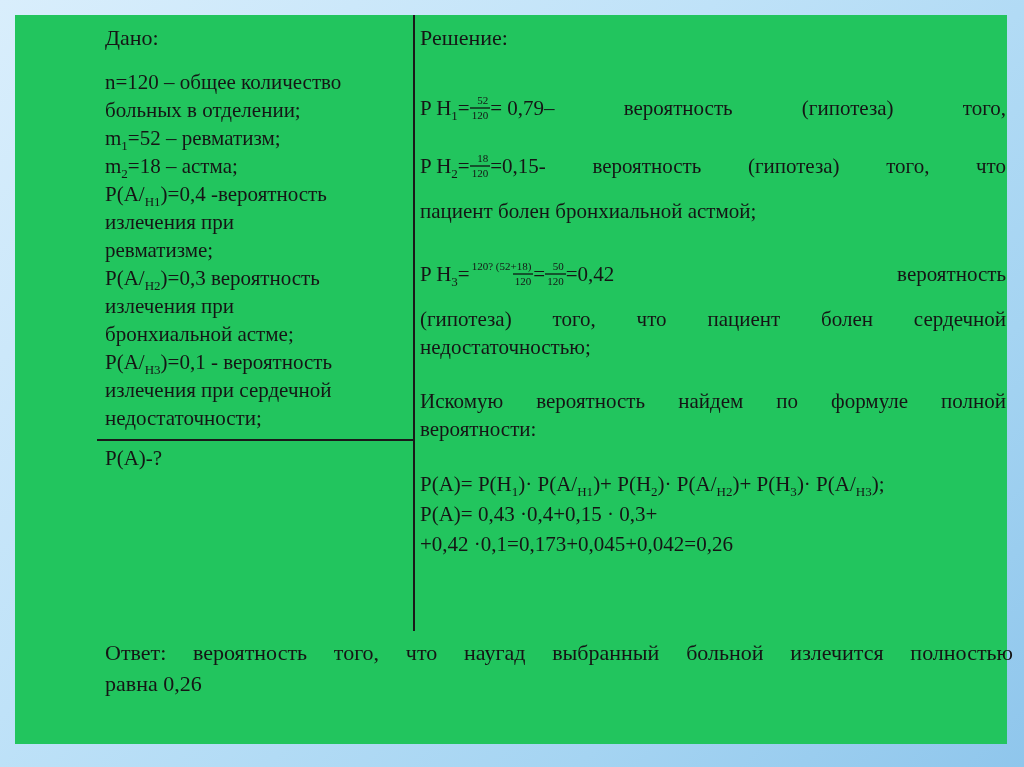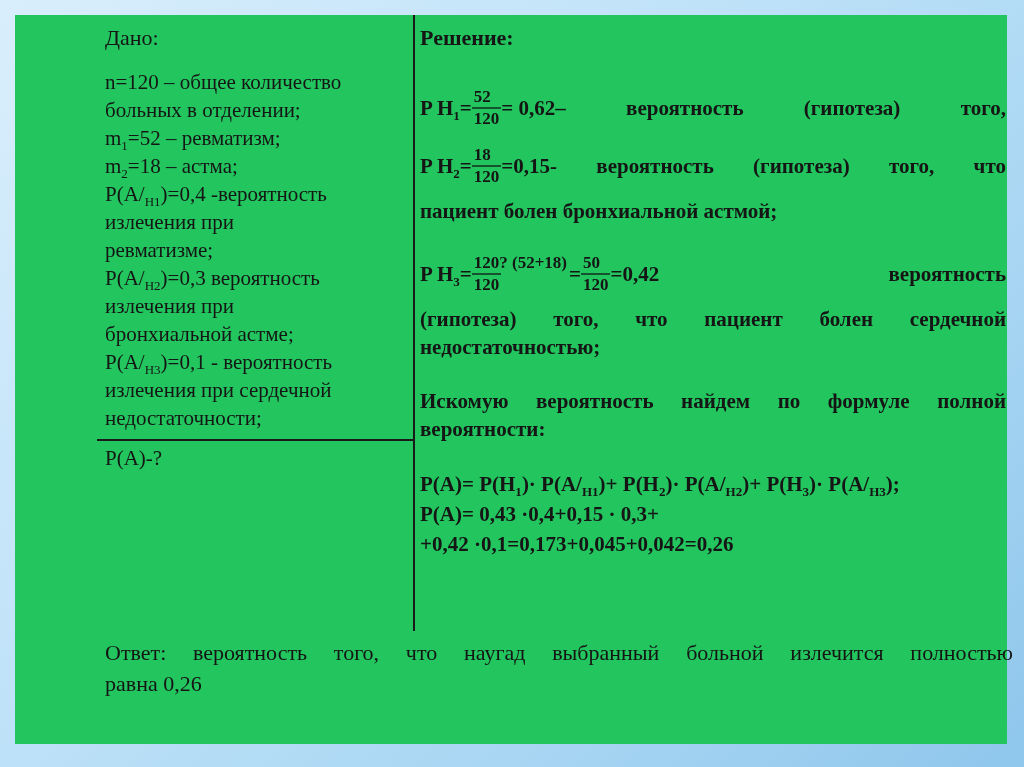--- a/index.html
+++ b/index.html
@@ -15,36 +15,36 @@
   }
   .divider{
     position:absolute;left:398px;top:0;width:2px;height:616px;background:#1a1a1a;
   }
   .col-left{
     position:absolute;left:90px;top:8px;width:308px;
     font-size:21px;line-height:28px;
   }
   .col-right{
     position:absolute;left:405px;top:8px;width:586px;
-    font-size:21px;line-height:28px;font-weight:bold;
+    font-size:21px;line-height:28px;
   }
   .col-title{font-size:22px;line-height:30px;margin-bottom:15px;}
   .col-right .col-title{margin-bottom:28px;}
   .line{white-space:nowrap;}
   .jl{white-space:normal;text-align:justify;text-align-last:justify;}
   sub{font-size:0.62em;line-height:0;}
   .given-rule{
     border-top:2px solid #1a1a1a;width:316px;margin:7px 0 3px -8px;height:0;
   }
   .frow{
     display:flex;align-items:center;min-height:54px;margin-bottom:4px;
   }
   .frac{
-    display:inline-flex;flex-direction:column;align-items:flex-start;
-    font-size:17px;line-height:1.15;
+    display:inline-flex;flex-direction:column;align-items:flex-end;
+    font-size:11px;line-height:1.15;
   }
   .frac .den{border-top:2px solid #14532d;padding:0 2px;}
   .frac .num{padding:0 2px;}
   .ftail{display:block;flex:1 1 auto;white-space:normal;text-align:justify;text-align-last:justify;}
   .ftail-right{display:block;flex:1 1 auto;text-align:right;}
   .para{margin-bottom:0;}
   .mb22{margin-bottom:22px;}
   .mb26{margin-bottom:26px;}
   .calc .line{line-height:30px;}
   .answer{
@@ -80,21 +80,21 @@
   <div class="col-right">
     <div class="col-title">Решение:</div>
 
     <div class="frow">
       <span>P H<sub>1</sub></span>
       <span>=</span>
       <span class="frac">
         <span class="num">52</span>
         <span class="den">120</span>
       </span>
-      <span>= 0,62</span>
+      <span>= 0,79</span>
       <span class="ftail">– вероятность (гипотеза) того,</span>
     </div>
 
     <div class="frow">
       <span>P H<sub>2</sub></span>
       <span>=</span>
       <span class="frac">
         <span class="num">18</span>
         <span class="den">120</span>
       </span>

